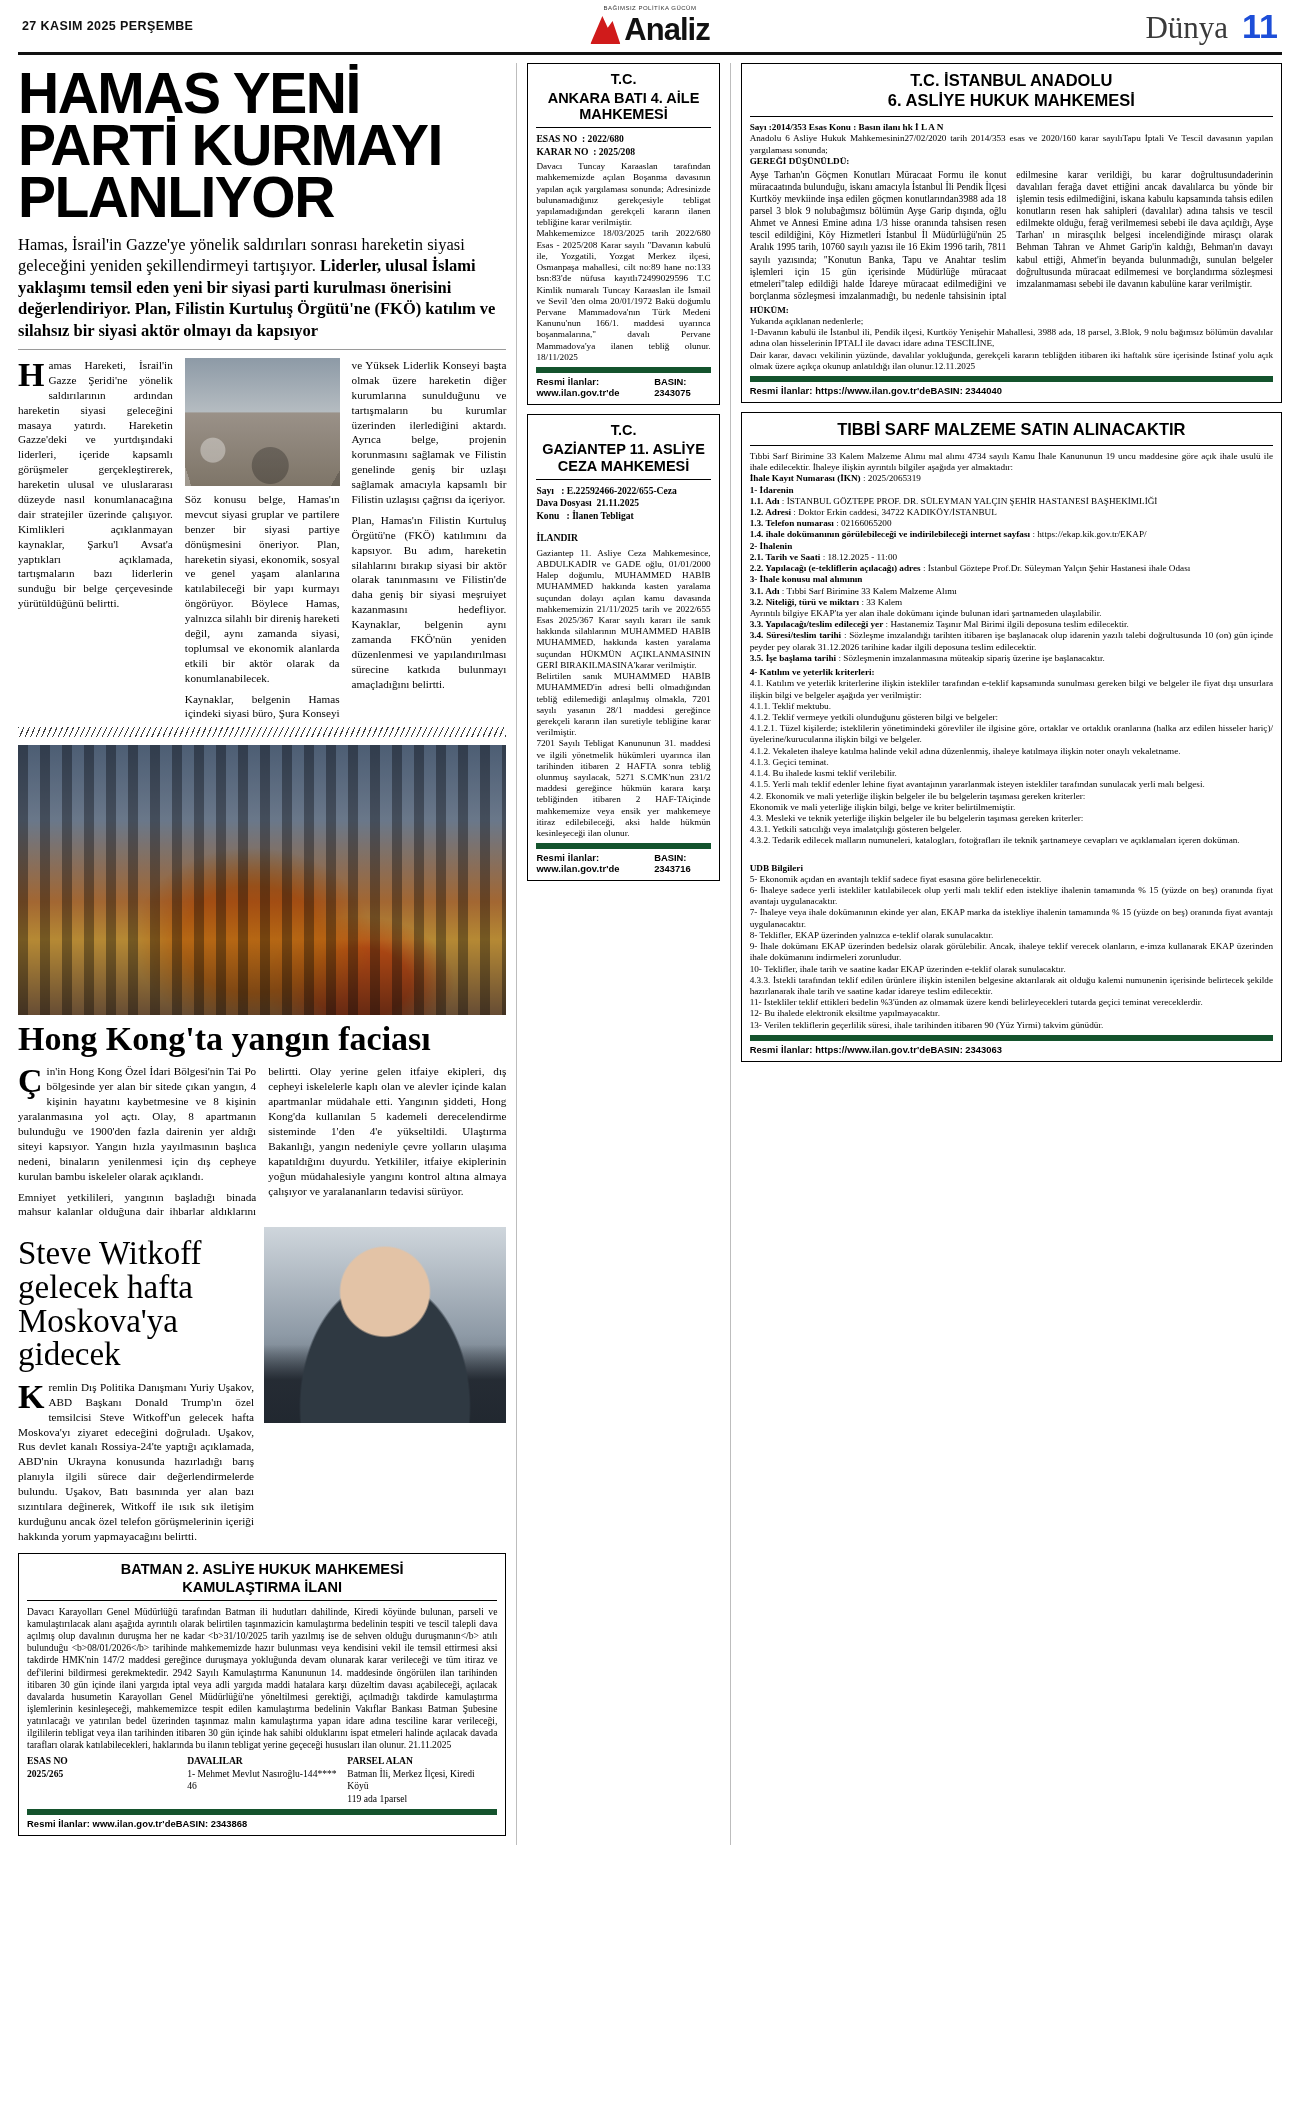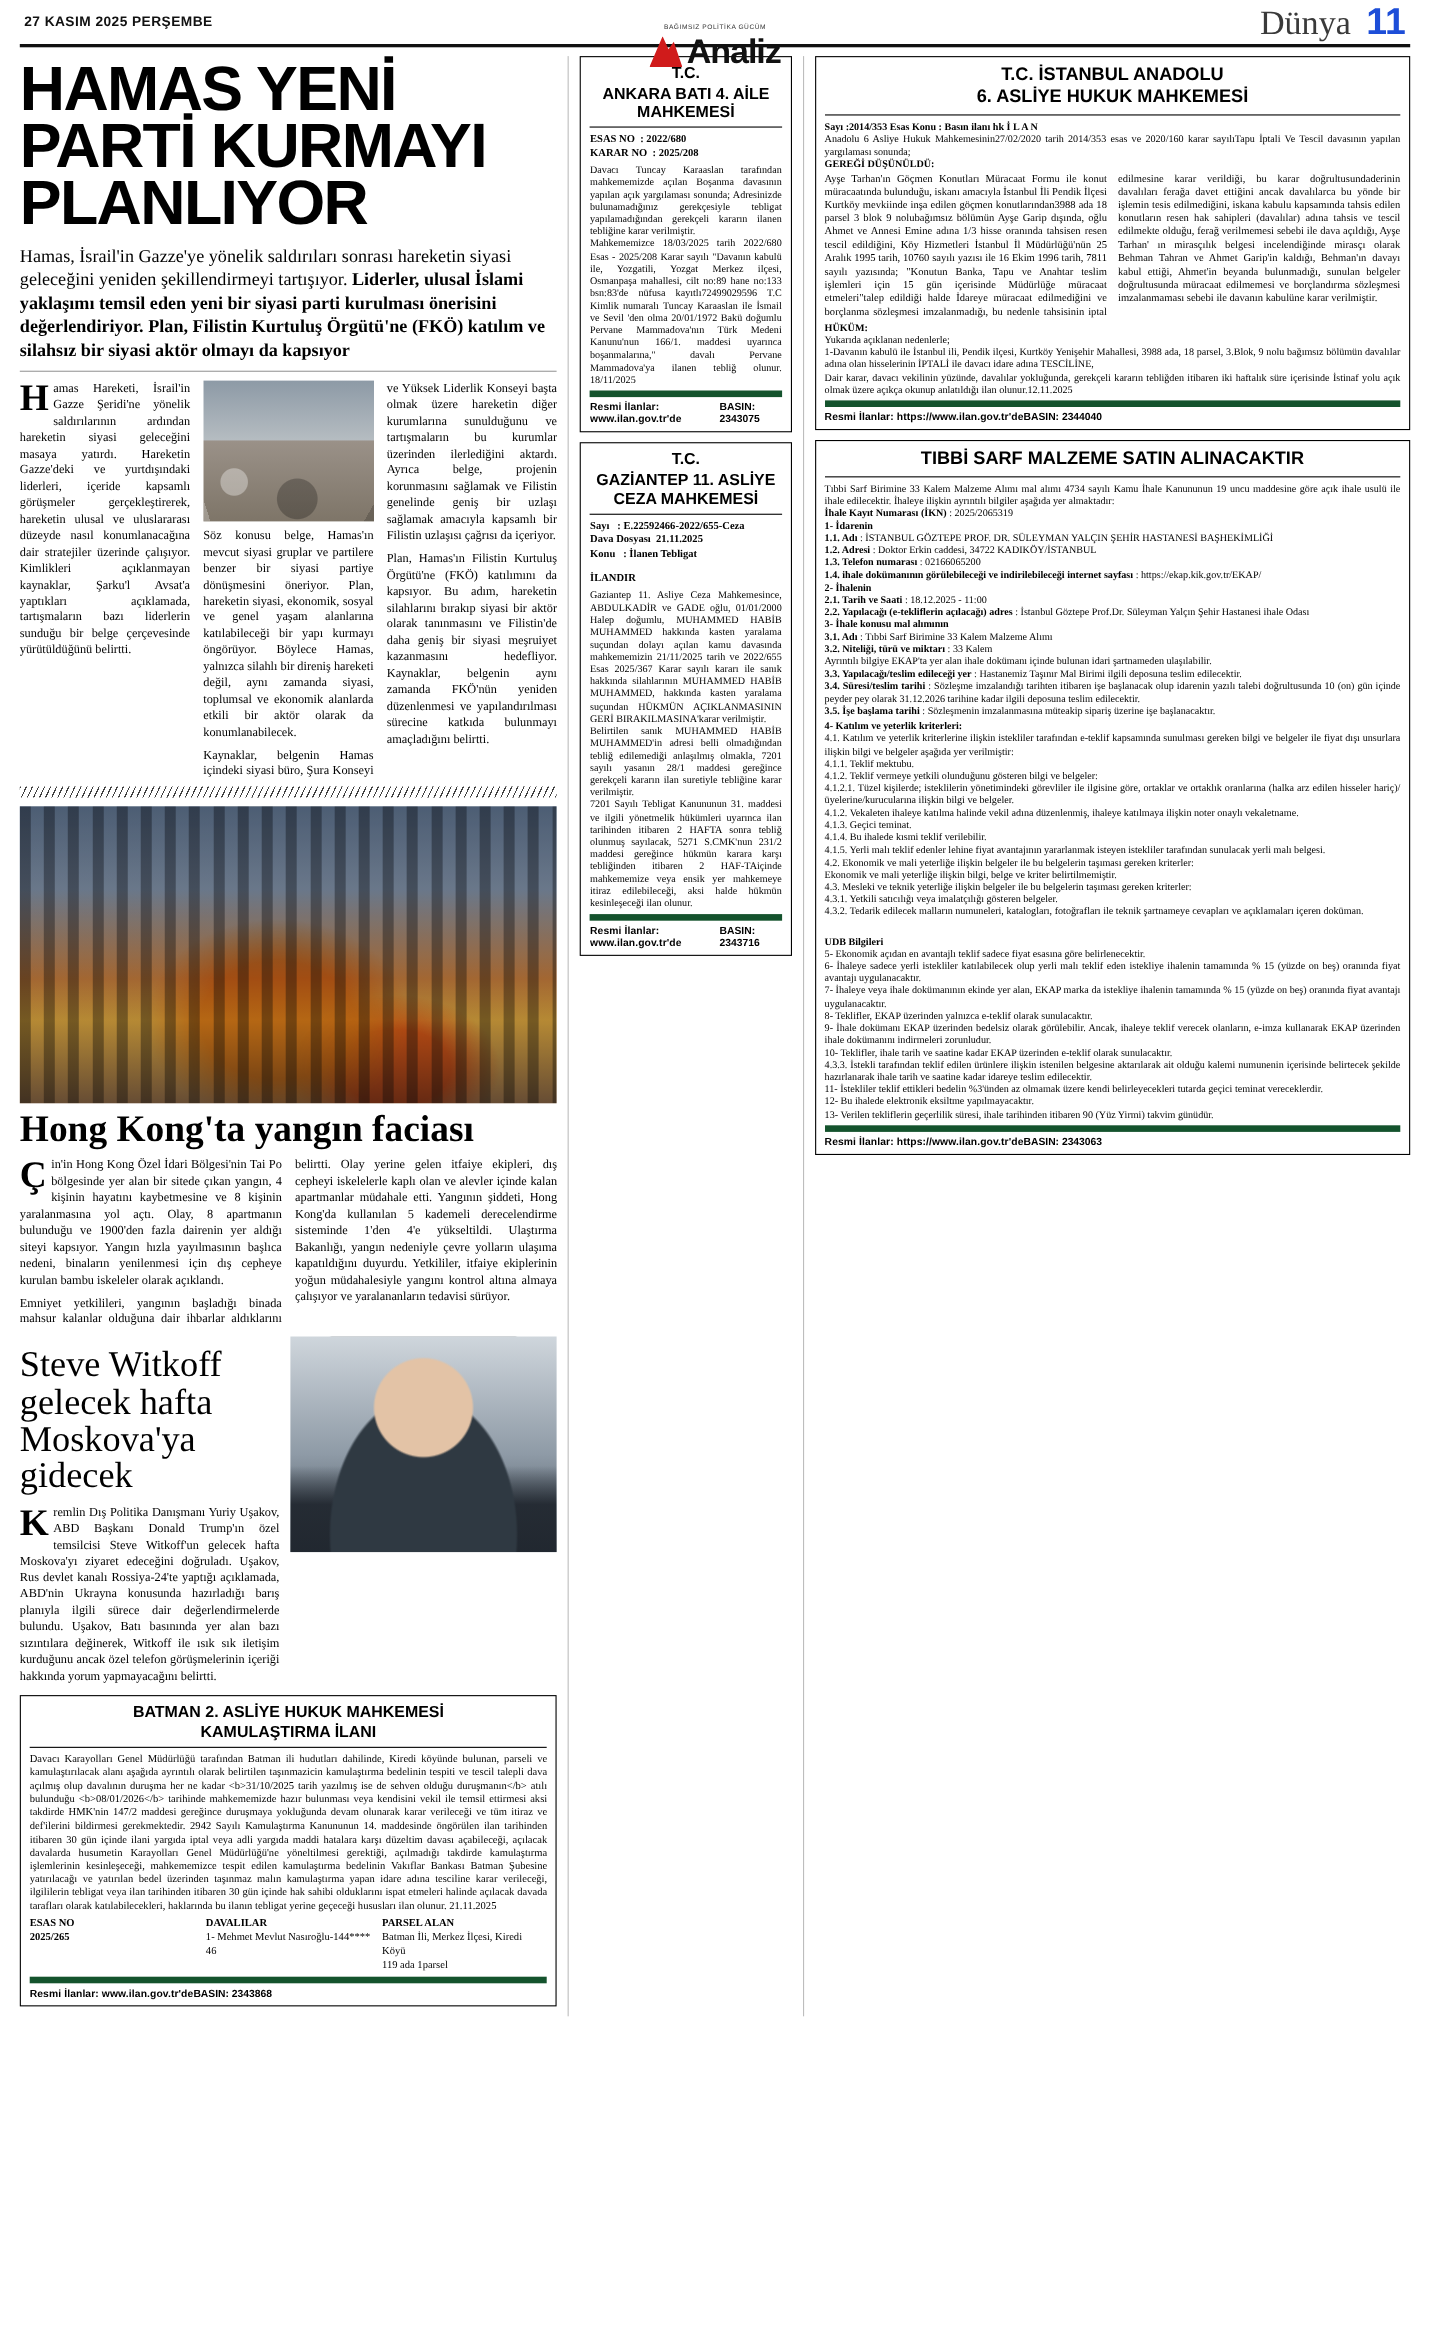--- a/index.html
+++ b/index.html
@@ -10,41 +10,41 @@
     height: 2127px;
     background: #ffffff;
     font-family: "Liberation Serif", serif;
     color: #000;
     position: relative;
     overflow: hidden;
   }
 
   
   .masthead {
-    height: 40px;
+    height: 52px;
     display: flex;
     align-items: center;
     padding: 0 22px;
     position: relative;
   }
   .masthead .date {
     font-family: "Liberation Sans", sans-serif;
     font-size: 12.5px;
     letter-spacing: .4px;
     font-weight: 600;
     color: #111;
   }
   .logo-wrap {
     position: absolute;
     left: 50%;
     transform: translateX(-50%);
     display: flex;
     flex-direction: column;
     align-items: center;
-    top: 22px;
+    top: 5px;
   }
   .logo-top {
     font-family: "Liberation Sans", sans-serif;
     font-size: 6px;
     letter-spacing: .5px;
     color: #333;
     margin-bottom: 1px;
   }
   .logo-main {
     display: flex;

